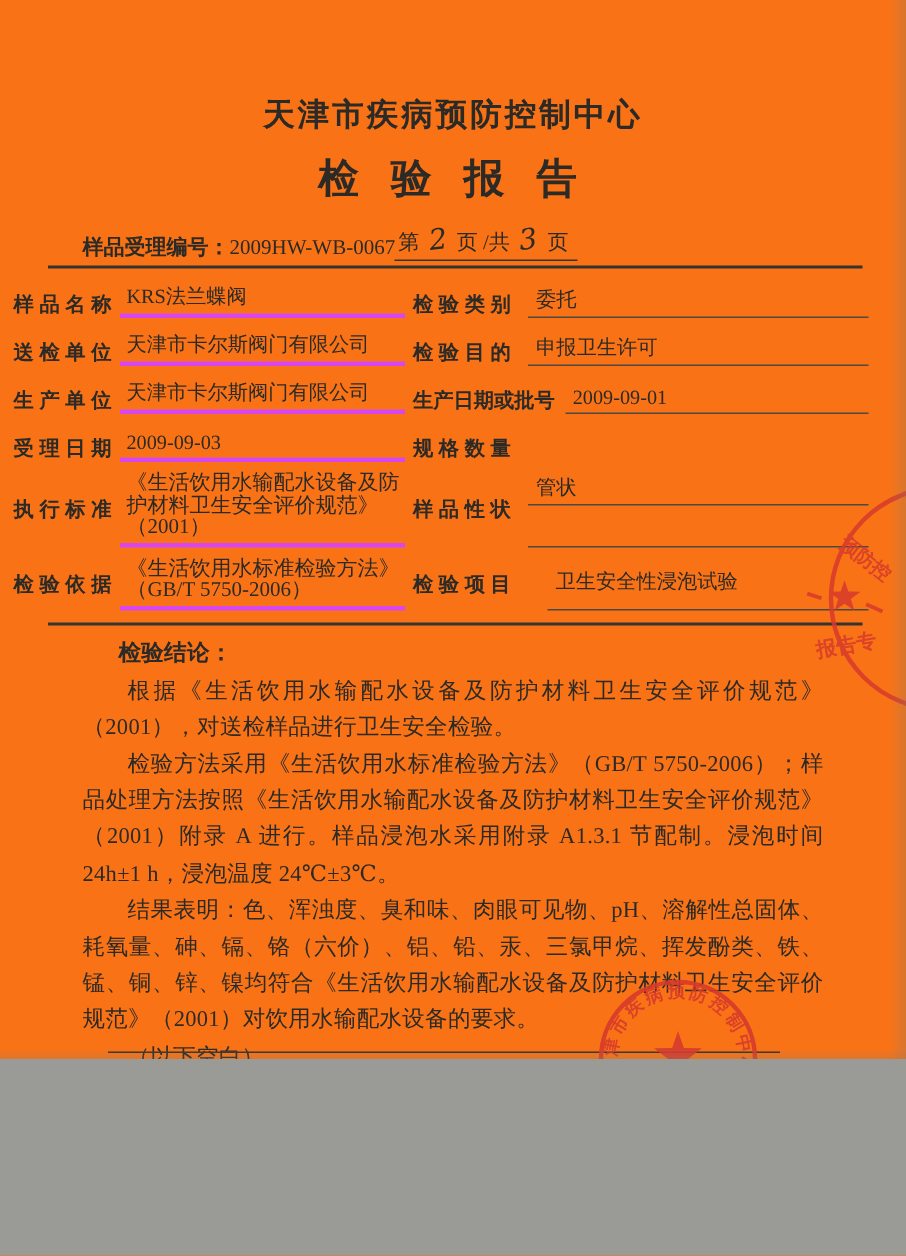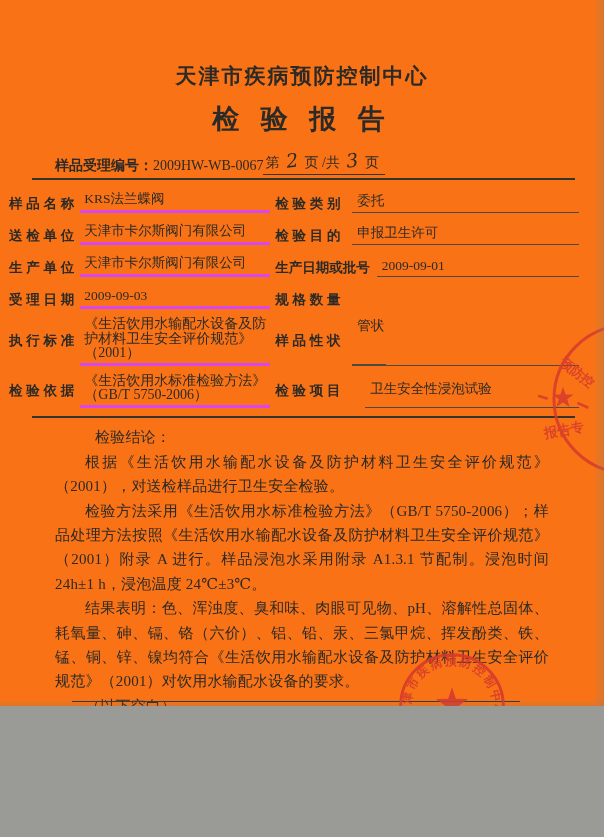--- a/index.html
+++ b/index.html
@@ -35,28 +35,28 @@
   .irow{display:flex;align-items:flex-end;margin-bottom:8px;min-height:24px;}
   .lbl{font-weight:700;font-size:13.5px;white-space:nowrap;
        font-family:"Liberation Sans","DejaVu Sans",sans-serif;}
   .val{font-size:13.5px;}
   .ll{flex:0 0 64px;margin-left:9px;}
   .lv{flex:0 0 184px;margin-left:6px;border-bottom:3px solid #d946ef;padding:0 2px 2px 4px;}
   .rl{min-width:70px;margin-left:5px;}
   .rv{flex:1;margin-left:7px;margin-right:25px;border-bottom:1px solid #4a4943;padding:0 2px 2px 5px;}
   .tall{align-items:center;min-height:32px;}
   .tall .lv{align-self:flex-end;font-size:14px;line-height:14.5px;}
-  .rv.two{align-self:stretch;display:flex;flex-direction:row;padding:0;}
+  .rv.two{align-self:stretch;display:flex;flex-direction:column;padding:0;}
   .rv.two .sub{border-bottom:1px solid #4a4943;padding:0 2px 2px 5px;}
   .rv.two .spacer{flex:1;}
   .rv.centered{align-self:stretch;display:flex;align-items:center;padding-left:5px;margin-left:20px;}
 
   
   .conclusion{margin:7px 55px 0 55px;font-size:15px;line-height:24.4px;letter-spacing:0.2px;}
-  .concl-h{font-weight:400;margin:0 0 0 40px;font-family:"Liberation Sans","DejaVu Sans",sans-serif;}
+  .concl-h{font-weight:700;margin:0 0 0 24px;font-family:"Liberation Sans","DejaVu Sans",sans-serif;}
   .conclusion p{margin:0;text-indent:2em;text-align:justify;}
   .blank-note{margin-top:21px;text-indent:0;}
 
   
   .sig-line{position:absolute;left:72px;top:701px;width:448px;border-top:1.7px solid #35342f;}
   .signer{position:absolute;left:56px;top:738px;font-size:13.5px;}
   .signer-underline{position:absolute;left:97px;top:756px;width:83px;border-top:1px solid #4a4943;}
   .signature-svg{position:absolute;left:93px;top:704px;}
 
   .stamp-main{position:absolute;left:396px;top:650px;width:112px;height:112px;}

